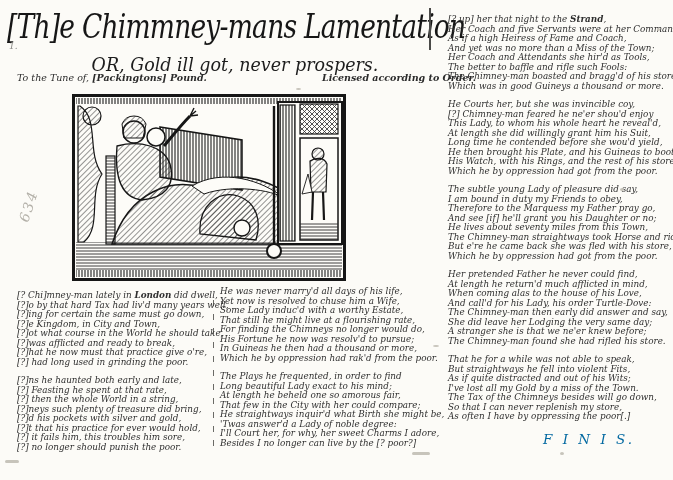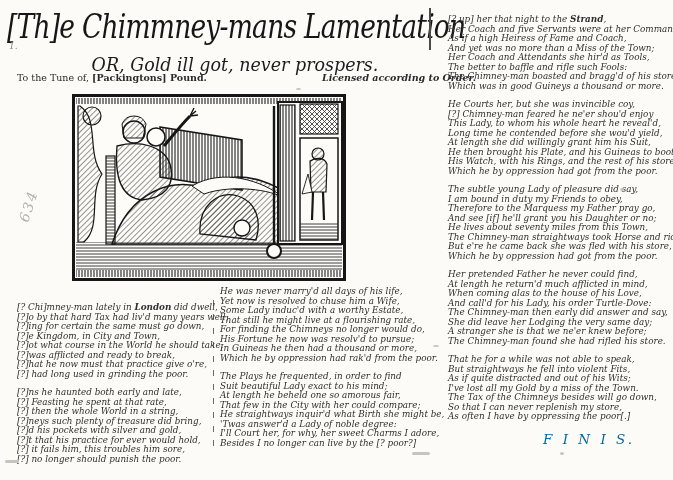--- a/index.html
+++ b/index.html
@@ -12,26 +12,26 @@
   #title{
     position:absolute; left:7px; top:6px; white-space:nowrap;
     font-size:34px; font-style:italic; letter-spacing:-1px;
     transform:scaleX(0.78); transform-origin:left top; color:#161616;
   }
   #subtitle{
     position:absolute; left:40px; top:53px; width:390px; text-align:center;
     font-size:19px; font-style:italic; color:#1d1d1d;
     transform:scaleX(0.92); transform-origin:center top;
   }
-  #tune-line{position:absolute; left:17px; top:72px; font-size:9.5px; white-space:nowrap;}
+  #tune-line{position:absolute; left:17px; top:72px; font-size:9.5px; font-style:italic; white-space:nowrap;}
   #tune-line b{font-weight:bold;}
   #license-line{position:absolute; left:322px; top:72px; font-size:9.5px; font-style:italic; font-weight:bold; white-space:nowrap;text-align:right;}
   
   .col{position:absolute;}
-  #col-left{left:17px; top:303px; width:196px;}
+  #col-left{left:17px; top:291px; width:196px;}
   #col-middle{left:220px; top:287px; width:206px;}
   #col-right{left:448px; top:15px; width:218px;}
   .stanza{margin:0 0 9px 0;}
   .vline{
     font-size:8.8px; line-height:9.5px; font-style:italic;
     white-space:nowrap; color:#2e2e2e;
   }
   .vline b{font-weight:bold;}
   #finis{
     margin-top:7px; margin-left:95px; font-size:13.5px; font-style:italic;
@@ -157,21 +157,21 @@
         <div class="vline">Yet now is resolved to chuse him a Wife,</div>
         <div class="vline">Some Lady induc'd with a worthy Estate,</div>
         <div class="vline">That still he might live at a flourishing rate,</div>
         <div class="vline">For finding the Chimneys no longer would do,</div>
         <div class="vline">His Fortune he now was resolv'd to pursue;</div>
         <div class="vline">In Guineas he then had a thousand or more,</div>
         <div class="vline">Which he by oppression had rak'd from the poor.</div>
       </div>
       <div class="stanza">
         <div class="vline">The Plays he frequented, in order to find</div>
-        <div class="vline">Suit beautiful Lady exact to his mind;</div>
+        <div class="vline">Long beautiful Lady exact to his mind;</div>
         <div class="vline">At length he beheld one so amorous fair,</div>
         <div class="vline">That few in the City with her could compare;</div>
         <div class="vline">He straightways inquir'd what Birth she might be,</div>
         <div class="vline">'Twas answer'd a Lady of noble degree:</div>
         <div class="vline">I'll Court her, for why, her sweet Charms I adore,</div>
         <div class="vline">Besides I no longer can live by the [? poor?]</div>
       </div>
     </div>
   <div class="col" id="col-right">
   <div class="stanza">
@@ -181,22 +181,22 @@
         <div class="vline">And yet was no more than a Miss of the Town;</div>
         <div class="vline">Her Coach and Attendants she hir'd as Tools,</div>
         <div class="vline">The better to baffle and rifle such Fools:</div>
         <div class="vline">The Chimney-man boasted and bragg'd of his store,</div>
         <div class="vline">Which was in good Guineys a thousand or more.</div>
       </div>
       <div class="stanza">
         <div class="vline">He Courts her, but she was invincible coy,</div>
         <div class="vline">[?] Chimney-man feared he ne'er shou'd enjoy</div>
         <div class="vline">This Lady, to whom his whole heart he reveal'd,</div>
+        <div class="vline">At length she did willingly grant him his Suit,</div>
         <div class="vline">Long time he contended before she wou'd yield,</div>
-        <div class="vline">At length she did willingly grant him his Suit,</div>
         <div class="vline">He then brought his Plate, and his Guineas to boot,</div>
         <div class="vline">His Watch, with his Rings, and the rest of his store,</div>
         <div class="vline">Which he by oppression had got from the poor.</div>
       </div>
       <div class="stanza">
         <div class="vline">The subtle young Lady of pleasure did say,</div>
         <div class="vline">I am bound in duty my Friends to obey,</div>
         <div class="vline">Therefore to the Marquess my Father pray go,</div>
         <div class="vline">And see [if] he'll grant you his Daughter or no;</div>
         <div class="vline">He lives about seventy miles from this Town,</div>

